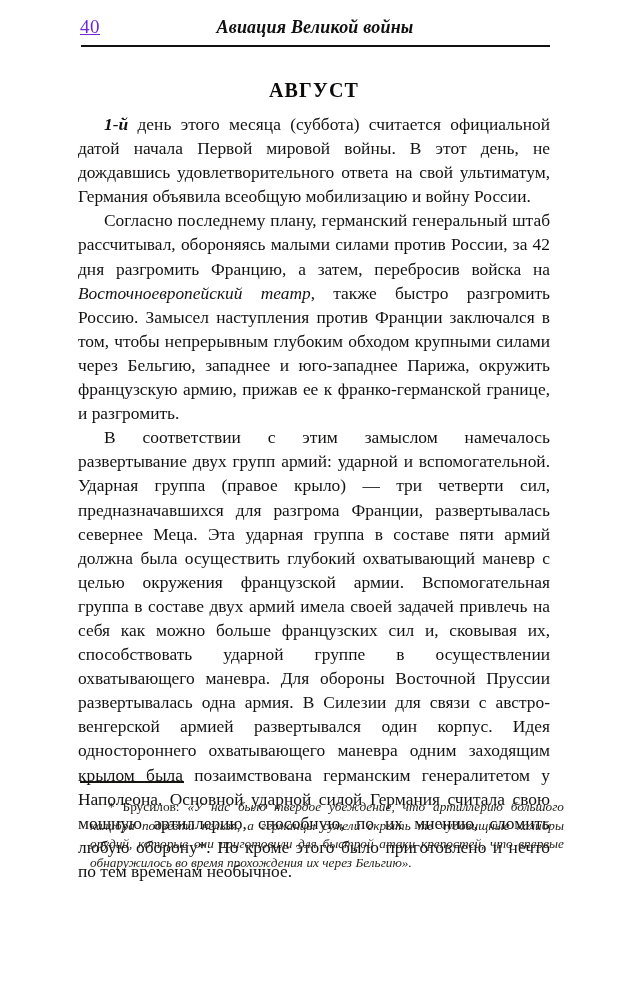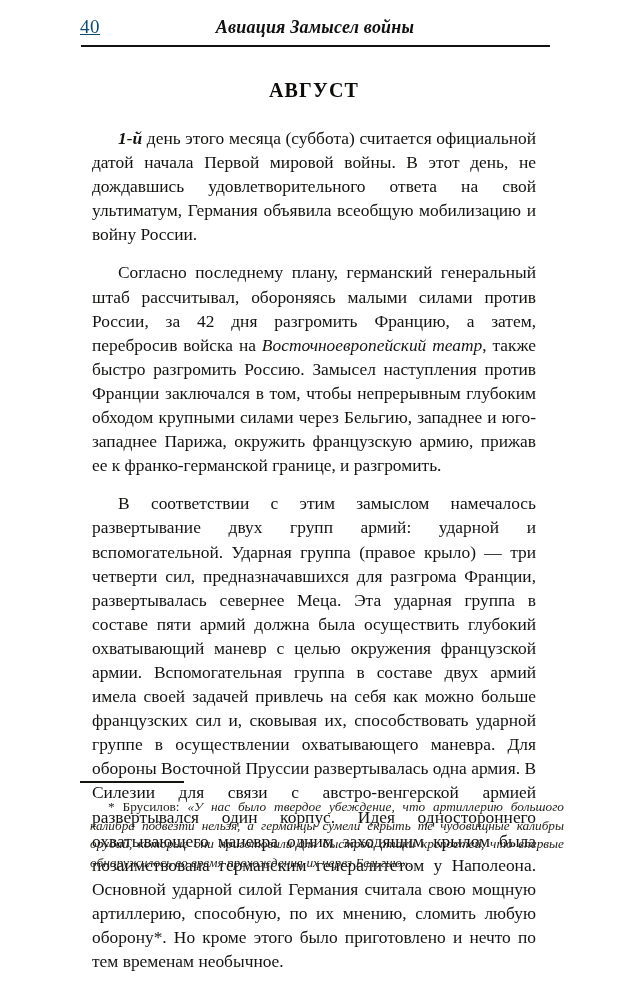--- a/index.html
+++ b/index.html
@@ -27,21 +27,21 @@
     top: 16px;
     width: 470px;
     height: 26px;
   }
   .folio {
     position: absolute;
     left: 0;
     top: 0;
     font-size: 19px;
     letter-spacing: 0.5px;
-    color: #0c4a6e;
+    color: #6d28d9;
     text-decoration: underline;
   }
   .running-head {
     position: absolute;
     left: 0;
     top: 1px;
     width: 470px;
     text-align: center;
     font-style: italic;
     font-weight: 700;
@@ -70,21 +70,21 @@
     color: #0c0b0a;
   }
   
   .body-col {
     position: absolute;
     left: 78px;
     top: 112px;
     width: 472px;
   }
   .para {
-    margin: 14px;
+    margin: 0;
     text-align: justify;
     text-justify: inter-word;
     font-size: 17.4px;
     line-height: 24.1px;
     text-indent: 26px;
     color: #131211;
     hyphens: manual;
   }
   .para + .para {
     margin-top: 0;
@@ -127,21 +127,21 @@
     font-style: italic;
   }
 </style>
 </head>
 <body>
 
 <div class="page">
 
   <div class="header">
     <span class="folio">40</span>
-    <span class="running-head">Авиация Замысел войны</span>
+    <span class="running-head">Авиация Великой войны</span>
   </div>
   <div class="header-rule"></div>
 
   <h1 class="chapter-title">АВГУСТ</h1>
 
   <div class="body-col">
 
     <p class="para"><span class="lead">1-й</span><span> день этого месяца (суббота) считается официальной датой начала Первой мировой войны. В этот день, не дождавшись удовлетворительного ответа на свой ультиматум, Германия объявила всеобщую мобилизацию и войну России.</span></p>
 
     <p class="para"><span>Согласно последнему плану, германский генеральный штаб рассчитывал, обороняясь малыми силами против России, за 42 дня разгромить Францию, а затем, перебросив войска на </span><em>Восточноевропейский театр</em><span>, также быстро разгромить Россию. Замысел наступления против Франции заключался в том, чтобы непрерывным глубоким обходом крупными силами через Бельгию, западнее и юго-западнее Парижа, окружить французскую армию, прижав ее к франко-германской границе, и разгромить.</span></p>

